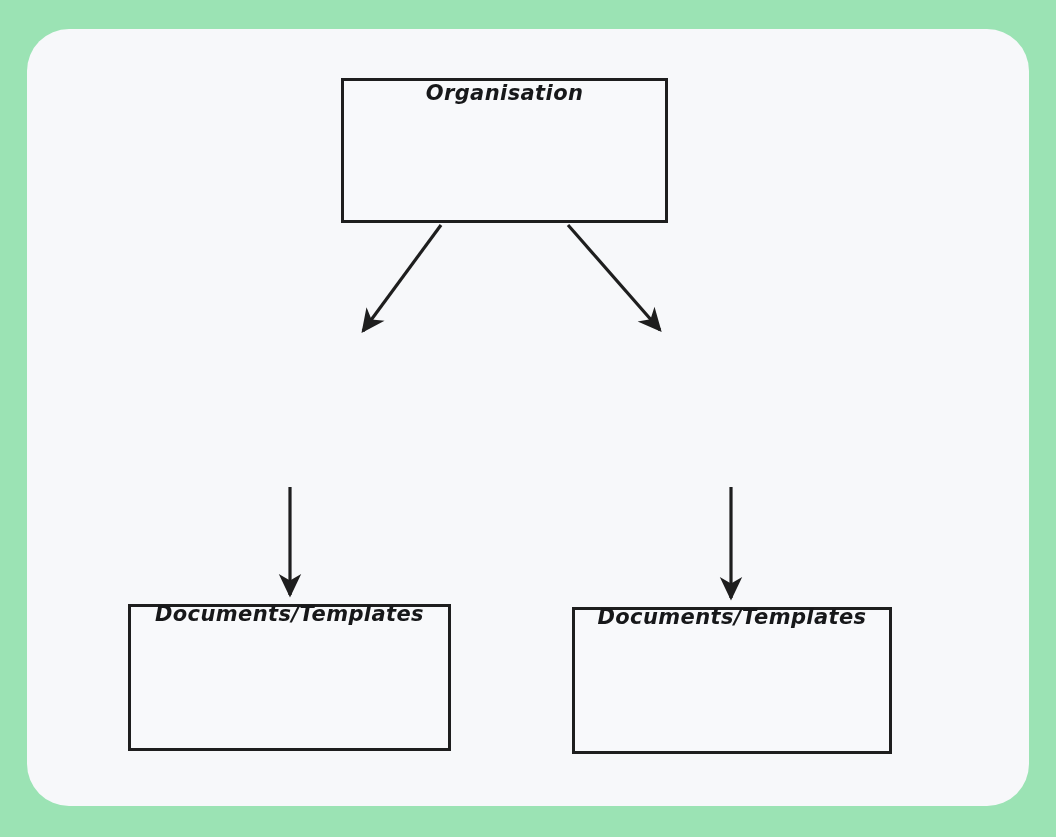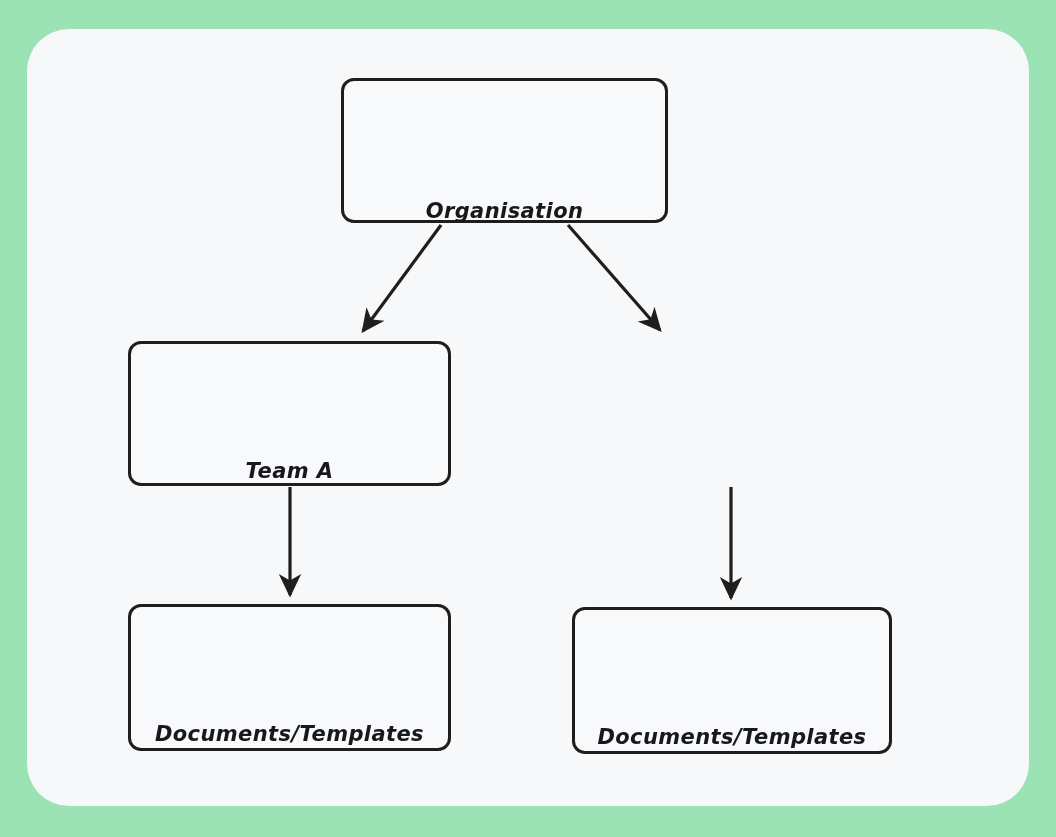--- a/index.html
+++ b/index.html
@@ -41,23 +41,23 @@
     width: 1056px;
     height: 837px;
     pointer-events: none;
   }
 
   
   .node {
     position: absolute;
     background: #f8f9fb;
     border: 3px solid #1e1e1e;
-    border-radius: 13px;
+    border-radius: 0;
     display: flex;
-    align-items: flex-end;
+    align-items: flex-start;
     justify-content: center;
   }
 
   .node-label {
     font-family: "DejaVu Sans", sans-serif;
     font-weight: bold;
     font-style: italic;
     color: #17181a;
     letter-spacing: 0.4px;
     text-align: center;
@@ -111,23 +111,20 @@
 
     <line x1="290" y1="487" x2="290" y2="595" stroke="#1e1e1e" stroke-width="3.2" stroke-linecap="butt" marker-end="url(#arrowhead)"></line>
 
     <line x1="731" y1="487" x2="731" y2="598" stroke="#1e1e1e" stroke-width="3.2" stroke-linecap="butt" marker-end="url(#arrowhead)"></line>
   </svg>
 
   <div class="node" id="node-organisation">
     <span class="node-label">Organisation</span>
   </div>
 
-  <div class="node" id="node-team-a">
-    <span class="node-label">Team A</span>
-  </div>
 
 
   <div class="node" id="node-docs-a">
     <span class="node-label">Documents/Templates</span>
   </div>
 
   <div class="node" id="node-docs-b">
     <span class="node-label">Documents/Templates</span>
   </div>
 

